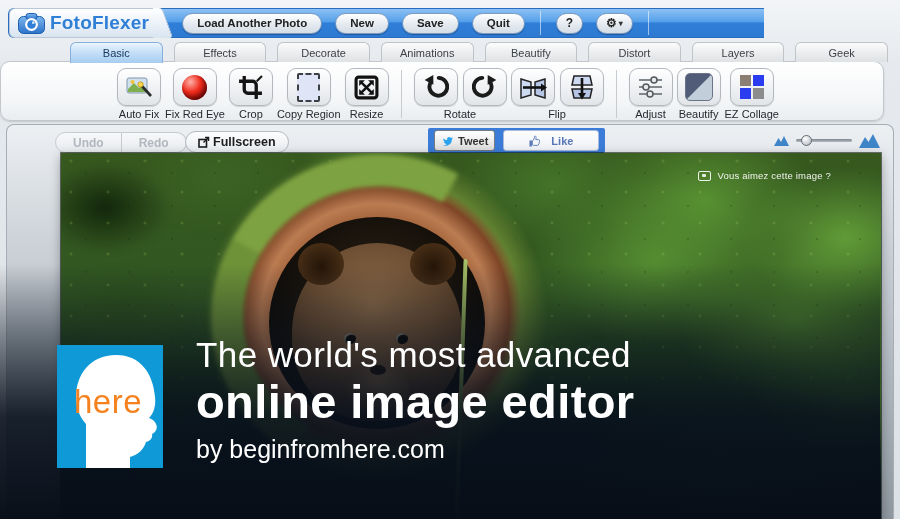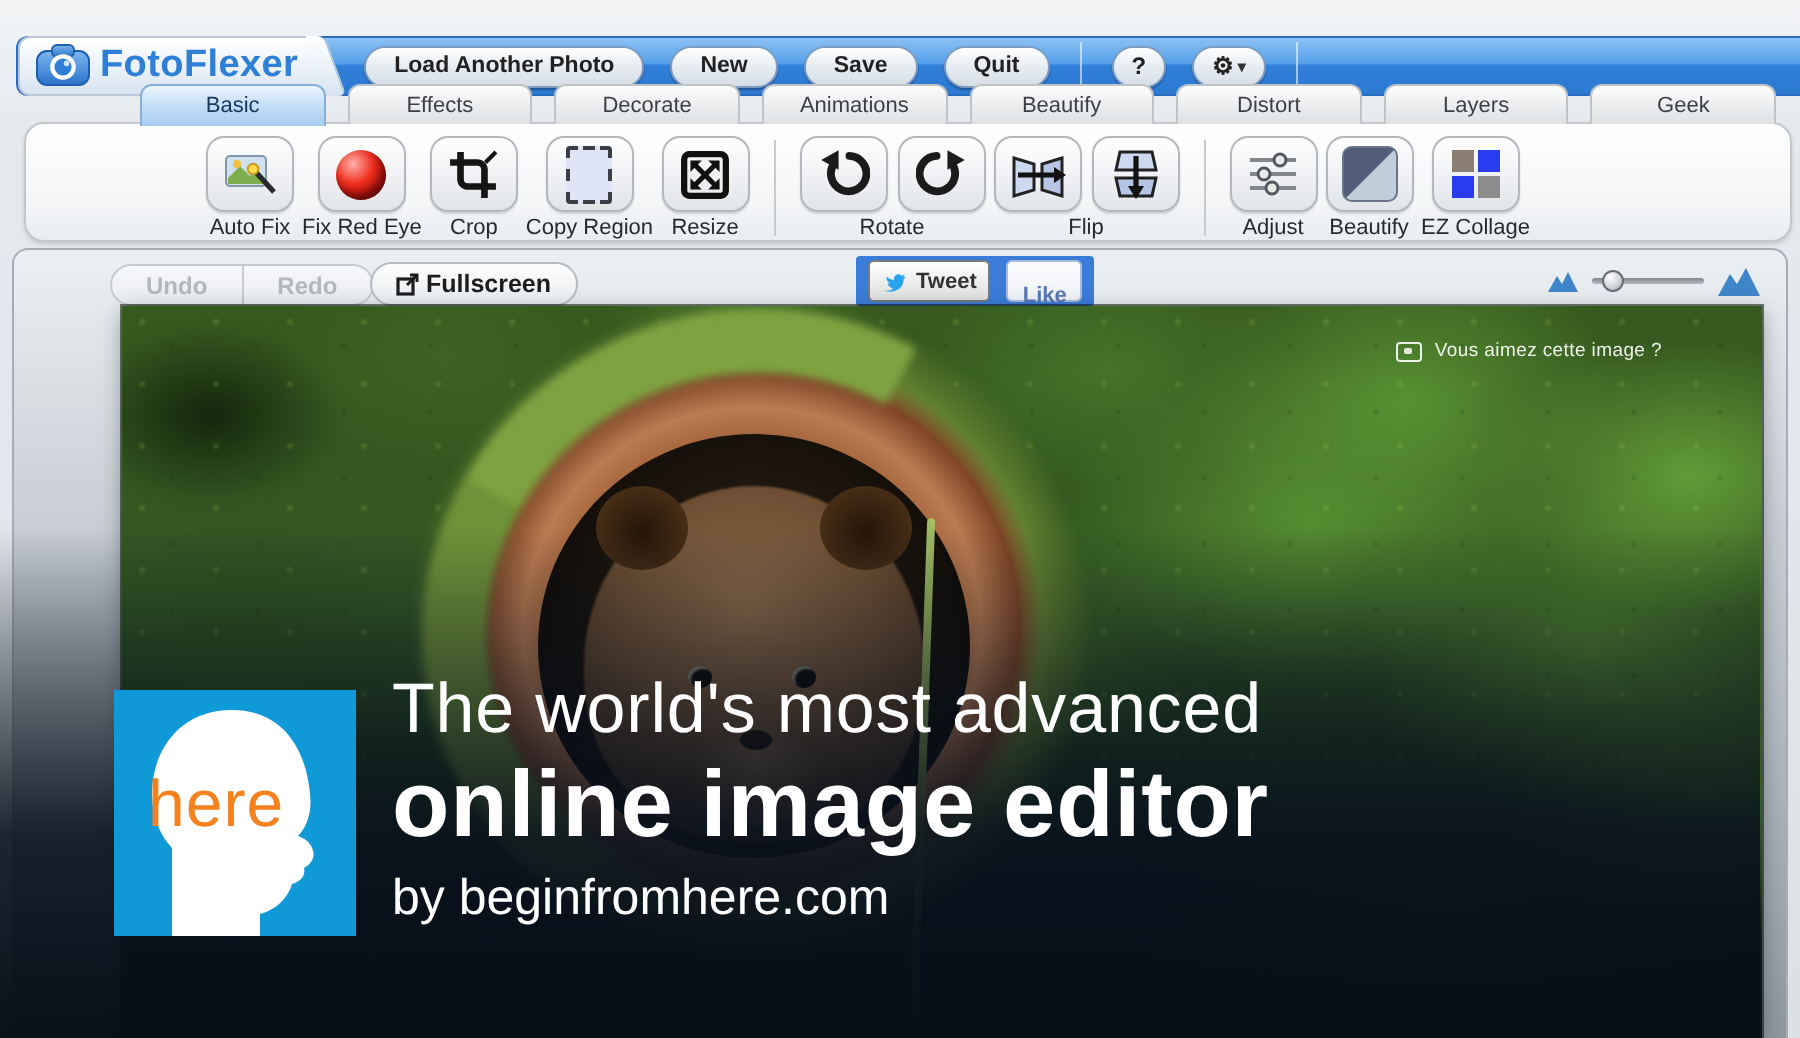--- a/index.html
+++ b/index.html
@@ -1,23 +1,23 @@
 <!DOCTYPE html>
 <html style="--topbar-blue: #3a86de; --here-blue: #0f99d6; --here-orange: #f5821f; --social-strip-blue: #3b7cd8; --twitter-blue: #2aa3ef; --like-blue: #5877b5;"><head>
 <meta charset="utf-8">
 <style>
   html,body { margin:0; padding:0; background:#dfe3e7; font-family:"Liberation Sans",sans-serif; }
   .screen { position:relative; width:900px; height:519px; overflow:hidden;
             background:linear-gradient(180deg,#f2f4f6 0%,#e6eaee 12%,#dce1e6 100%); }
 
   
-  .topbar { position:absolute; left:8px; top:18px; width:892px; height:30px;
+  .topbar { position:absolute; left:8px; top:8px; width:756px; height:30px;
             background:linear-gradient(180deg,#8cc1f4 0%,#55a0ea 45%,#2f7ed8 50%,#2e7ad2 100%);
             border:1px solid #2a6cc0; border-right:none; border-radius:6px 0 0 6px;
-            box-sizing:border-box; display:flex; align-items:center; }
+            box-sizing:border-box; display:flex; }
   .logo-plate { position:relative; height:30px; margin-top:-1px; padding:0 4px 0 8px;
             background:linear-gradient(180deg,#ffffff,#eaf1f8 55%,#d9e4f0);
             border-radius:6px 0 0 6px; display:flex; align-items:center; gap:5px; z-index:2;
             border:1px solid #b9c8d8; border-right:none; box-sizing:border-box; }
   .logo-skew { width:24px; height:30px; margin-left:-10px; margin-top:-1px;
             background:linear-gradient(180deg,#ffffff,#eaf1f8 55%,#d9e4f0);
             transform:skewX(20deg); border-radius:0 4px 4px 0; border-right:1px solid #b9c8d8; }
   .brand { font-size:19px; font-weight:bold; color:#2f7fd6; letter-spacing:.2px; }
   .topbar-buttons { display:flex; align-items:center; gap:13px; margin-left:14px; }
   .pill { height:21px; padding:0 14px; border-radius:11px;
@@ -33,24 +33,24 @@
   .tabs { position:absolute; left:70px; top:42px; width:818px; height:20px; display:flex; gap:11px; z-index:3; }
   .tab { flex:1; height:20px; border-radius:6px 6px 0 0;
          background:linear-gradient(180deg,#fcfcfc,#e9ebed 60%,#dfe2e4);
          border:1px solid #bfc4c9; border-bottom:none;
          display:flex; align-items:center; justify-content:center;
          font-size:11px; font-weight:normal; color:#3c3f44; cursor:pointer; box-sizing:border-box; }
   .tab.active { background:linear-gradient(180deg,#ecf5fd,#c6e0f8 45%,#a6cdf1);
                 border-color:#86afd9; color:#16365c; height:21px; }
 
   
-  .toolbar { position:absolute; left:12px; top:61px; width:884px; height:60px;
+  .toolbar { position:absolute; left:0; top:61px; width:884px; height:60px;
              background:linear-gradient(180deg,#ffffff,#f3f5f7 70%,#eaedf0);
              border:1px solid #c2c7cc; border-radius:10px; box-shadow:0 1px 2px rgba(0,0,0,.15);
-             display:flex; align-items:center; padding-left:88px; box-sizing:border-box; z-index:2; }
+             display:flex; align-items:center; padding-left:114px; box-sizing:border-box; z-index:2; }
   .tool { display:flex; flex-direction:column; align-items:center; margin:6px 2px 0; }
   .tool-pair { display:flex; flex-direction:column; align-items:center; margin:6px 2px 0; }
   .pair-row { display:flex; gap:5px; }
   .tool-btn { width:44px; height:38px; border-radius:9px;
               background:linear-gradient(180deg,#ffffff,#edeff2 60%,#e2e5e8);
               border:1px solid #b2b8be; box-shadow:inset 0 1px 0 #fff,0 1px 1px rgba(0,0,0,.14);
               display:flex; align-items:center; justify-content:center; cursor:pointer; box-sizing:border-box; }
   .tool-label { font-size:11px; color:#26292d; margin-top:2px; white-space:nowrap; }
   .tb-sep { width:1px; height:48px; background:#c6cbd0; margin:6px 10px 0; }
   .redeye-ball { width:25px; height:25px; border-radius:50%;
@@ -76,24 +76,24 @@
   .seg.right { border-radius:0 11px 11px 0; border-left:none; }
   .fullscreen-btn { position:absolute; left:178px; top:6px; height:22px; padding:0 12px;
          border-radius:12px; background:linear-gradient(180deg,#fcfdfe,#e9ecef);
          border:1px solid #b4bac0; font-size:12.5px; font-weight:bold; color:#1b1d1f;
          display:flex; align-items:center; gap:3px; cursor:pointer; box-sizing:border-box; }
   .social { position:absolute; left:421px; top:3px; height:25px; background:var(--social-strip-blue,#3b7cd8);
             display:flex; align-items:center; gap:8px; padding:0 6px; border-radius:2px; }
   .tweet-btn { height:19px; padding:0 6px; border-radius:3px;
             background:linear-gradient(180deg,#ffffff,#dddddd); border:1px solid #767b80;
             display:flex; gap:3px; align-items:center; font-size:11px; font-weight:bold; color:#333; cursor:pointer; }
-  .like-btn { height:19px; padding:0 7px; border-radius:3px;
+  .like-btn { height:19px; padding:0 25px; border-radius:3px;
             background:linear-gradient(180deg,#fdfdfe,#eef1f6); border:1px solid #a9badb;
             display:flex; gap:11px; align-items:center; font-size:11px; font-weight:bold;
-            color:var(--like-blue,#5877b5); cursor:pointer;flex-direction:column; }
+            color:var(--like-blue,#5877b5); cursor:pointer; }
   .zoomctl { position:absolute; right:13px; top:8px; display:flex; align-items:center; gap:7px; }
   .track { position:relative; width:56px; height:3px; border-radius:2px;
            background:linear-gradient(180deg,#7d848b,#b4bbc2); cursor:pointer; }
   .knob { position:absolute; left:5px; top:-4.5px; width:11px; height:11px; border-radius:50%;
           background:radial-gradient(circle at 35% 30%,#ffffff,#cdd2d7 60%,#9aa1a8);
           border:1px solid #666d74; box-sizing:border-box; cursor:pointer; }
 
   
   .photo { position:absolute; left:54px; top:28px; width:820px; height:367px; overflow:hidden; cursor:crosshair;
            background:linear-gradient(180deg,#37591f 0%,#315722 40%,#1e3d1b 66%,#0b1e1e 82%,#061221 100%);
@@ -146,21 +146,21 @@
   .prompt { position:absolute; right:50px; top:17px; display:flex; gap:6px; align-items:center;
       color:rgba(255,255,255,.92); font-size:9.5px; letter-spacing:.2px; }
   .prompt-icon { width:13px; height:10px; border:1px solid rgba(255,255,255,.9); border-radius:2px;
       box-sizing:border-box; position:relative; }
   .prompt-icon::after { content:""; position:absolute; left:3px; top:2px; width:4px; height:3px;
       background:rgba(255,255,255,.85); border-radius:1px; }
 
   
   .promo { position:absolute; left:0; top:264px; width:880px; height:255px; z-index:10;
       background:linear-gradient(180deg, rgba(10,19,32,0) 0%, rgba(10,19,32,.45) 28%, rgba(9,17,29,.9) 60%, rgba(7,14,24,.99) 100%); }
-  .here-logo { position:absolute; left:57px; top:81px; width:121px; height:123px;
+  .here-logo { position:absolute; left:57px; top:81px; width:106px; height:123px;
       background:var(--here-blue,#0f99d6); overflow:hidden; }
   .here-word { position:absolute; left:17px; top:38px; font-size:33px; color:var(--here-orange,#f5821f);
       letter-spacing:.5px; z-index:2; }
   .promo-text { position:absolute; left:196px; top:72px; color:#fff; line-height:1.08; }
   .pt1 { font-size:35px; letter-spacing:.4px; }
   .pt2 { font-size:47px; font-weight:bold; letter-spacing:.4px; margin-top:3px; }
   .pt3 { font-size:25px; margin-top:8px; }
 </style>
 </head>
 <body>

